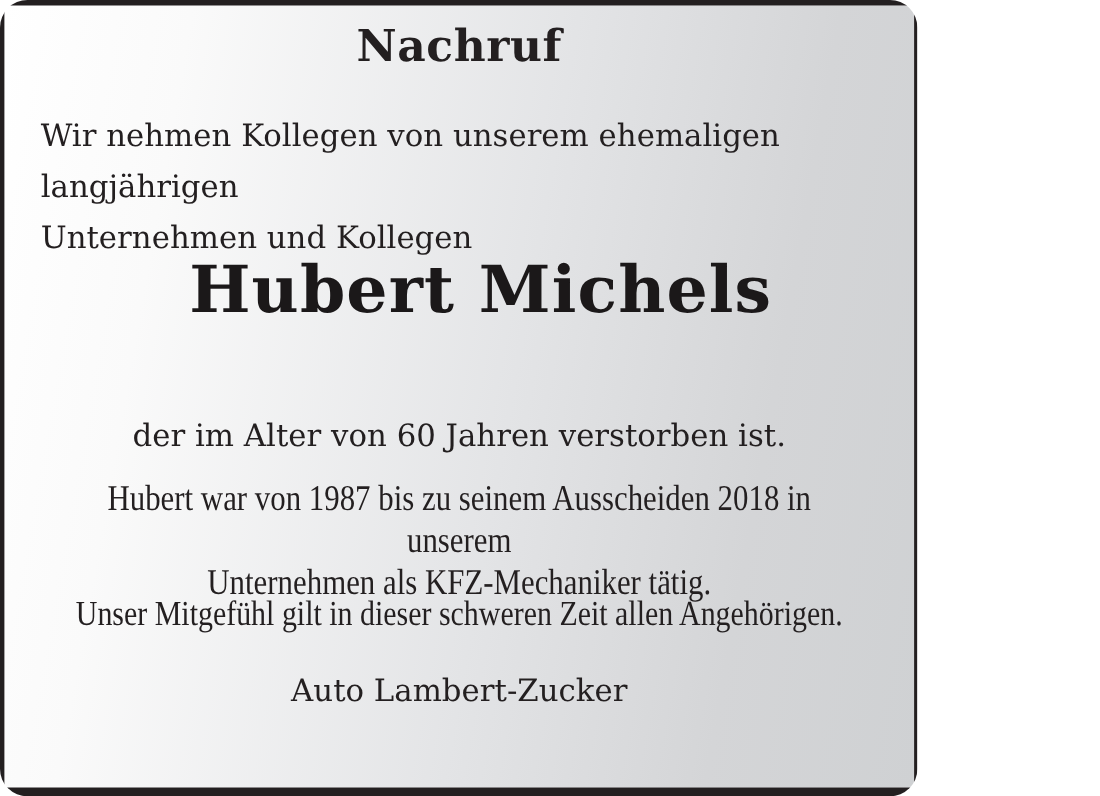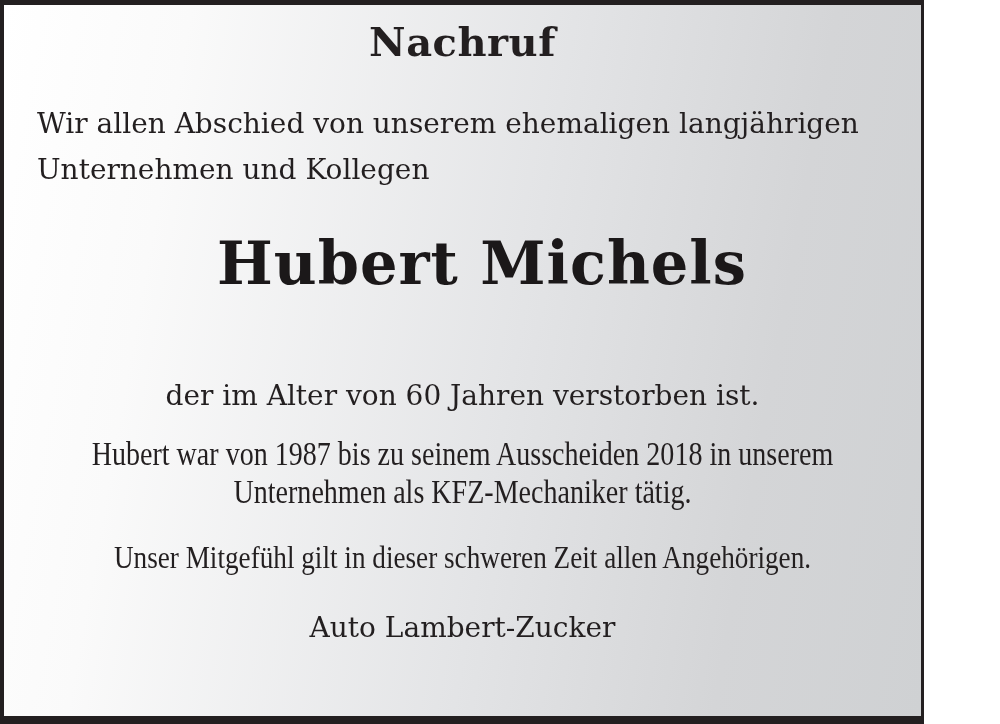--- a/index.html
+++ b/index.html
@@ -2,26 +2,27 @@
 <html lang="de"><head>
 <meta charset="utf-8">
 <style>
   html, body {
     margin: 0;
     padding: 0;
     background: #ffffff;
   }
   .page {
     position: relative;
-    width: 924px;
+    width: 834px;
     height: 724px;
     box-sizing: border-box;
     overflow: hidden;
     font-family: "DejaVu Serif", "Liberation Serif", serif;
     color: #231f20;
+    border-radius: 25px;
   }
   
   .frame {
     position: absolute;
     inset: 0;
     box-sizing: border-box;
     border-style: solid;
     border-color: #231f20;
     border-top-width: 5px;
     border-left-width: 4px;
@@ -83,21 +84,21 @@
 </style>
 </head>
 <body>
 
 <div class="page">
   <div class="frame">
 
     <div class="block title">Nachruf</div>
 
     <div class="block intro">
-      <div>Wir allen Abschied von unserem ehemaligen langjährigen</div>
+      <div>Wir nehmen Kollegen von unserem ehemaligen langjährigen</div>
       <div>Unternehmen und Kollegen</div>
     </div>
 
     <div class="block name">Hubert Michels</div>
 
     <div class="block age-line">der im Alter von 60 Jahren verstorben ist.</div>
 
     <div class="block career condensed">
       <div>Hubert war von 1987 bis zu seinem Ausscheiden 2018 in unserem</div>
       <div>Unternehmen als KFZ-Mechaniker tätig.</div>

